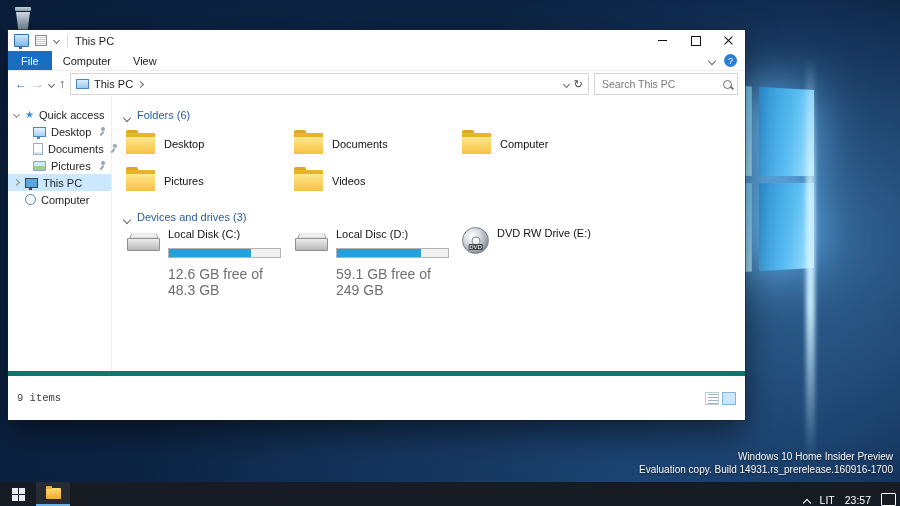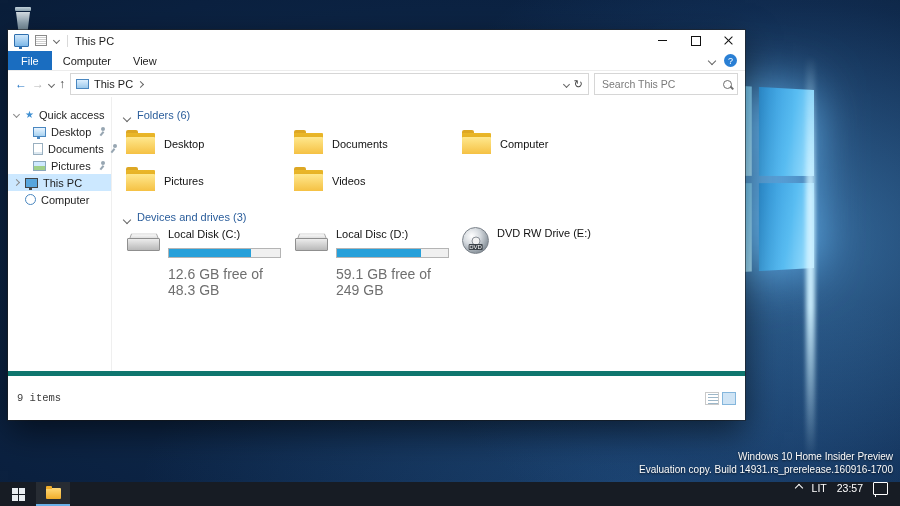--- a/index.html
+++ b/index.html
@@ -117,21 +117,21 @@
   .view-btn.details{background:repeating-linear-gradient(#fff 0 2px,#9db7c9 2px 3px);background-size:10px 3px;background-position:2px 2px;background-repeat:repeat-y;background-color:#fff;}
   .view-btn.thumbs{background:#cfe4f5;border-color:#84b6dc;}
   
   .taskbar{position:absolute;left:0;bottom:0;width:100%;height:24px;background:#171c24;display:flex;align-items:center;z-index:10;}
   .start{width:36px;height:100%;display:flex;align-items:center;justify-content:center;}
   .win-flag{display:grid;grid-template-columns:6px 6px;grid-template-rows:6px 6px;gap:1px;}
   .win-flag span{background:#e9edf1;}
   .task-app{width:34px;height:100%;display:flex;align-items:center;justify-content:center;background:rgba(255,255,255,.07);border-bottom:2px solid #6ab1e8;box-sizing:border-box;}
   .mini-folder{width:15px;height:11px;background:linear-gradient(#ffd978,#f0ad2a);border-radius:1px;position:relative;}
   .mini-folder::before{content:"";position:absolute;top:-2px;left:0;width:6px;height:3px;background:#f0ad2a;border-radius:1px 1px 0 0;}
-  .tray{margin-left:auto;display:flex;align-items:flex-start;gap:10px;padding-right:12px;color:#fff;font-size:10.5px;height:100%;}
+  .tray{margin-left:auto;display:flex;align-items:flex-end;gap:10px;padding-right:4px;color:#fff;font-size:10.5px;height:100%;}
   .tray-chevron{width:5px;height:5px;border-right:1px solid #fff;border-bottom:1px solid #fff;transform:rotate(-135deg);margin-top:3px;}
   .ac-icon{width:13px;height:11px;border:1px solid #fff;border-radius:1px;position:relative;}
   .ac-icon::after{content:"";position:absolute;left:1px;bottom:-3px;width:3px;height:3px;border-left:1px solid #fff;}
 </style>
 </head>
 <body>
 
 <div class="win-logo">
   <span></span>
     <span></span>

